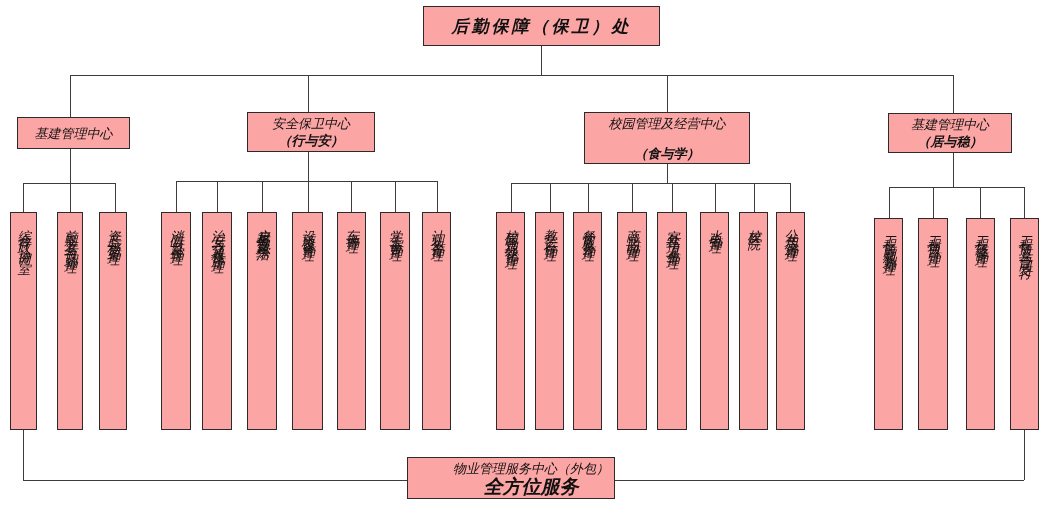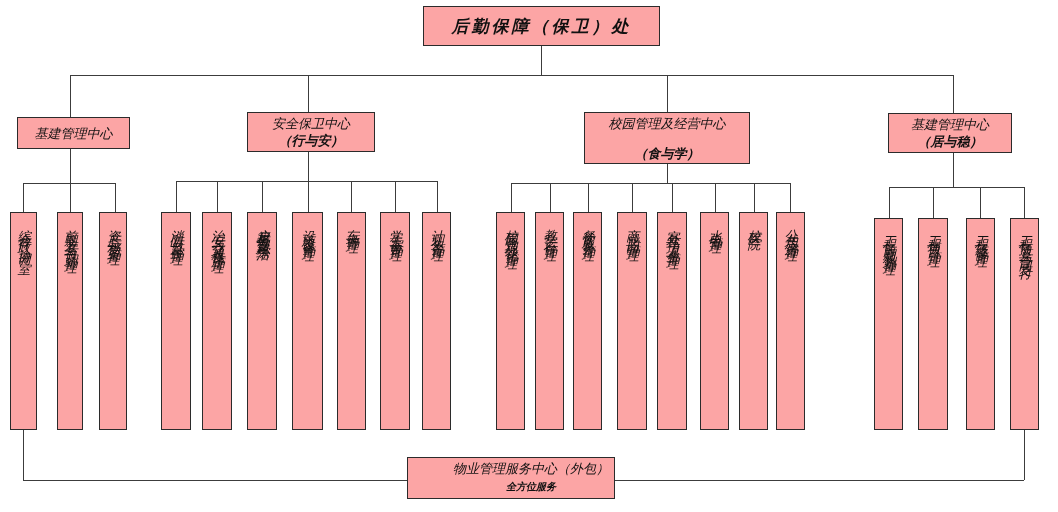--- a/index.html
+++ b/index.html
@@ -38,21 +38,21 @@
     font-size:13px;
     letter-spacing:4px;
     padding-top:6px;
     white-space:nowrap;
   }
   .leaf.tight span{letter-spacing:2px;}
   .footer-box{
     display:flex;flex-direction:column;align-items:center;justify-content:center;
     font-size:13px;line-height:18px;text-align:center;padding-left:40px;
   }
-  .footer-sub{font-weight:bold;font-size:10px;}
+  .footer-sub{font-weight:bold;font-size:19px;}
 </style>
 </head>
 <body>
 
 <div id="canvas">
 
   <svg id="lines" viewBox="0 0 1058 512" xmlns="http://www.w3.org/2000/svg">
     <g stroke="#3c3c3c" stroke-width="1" fill="none" shape-rendering="crispEdges">
 
       <path d="M541 46 V75"></path>

